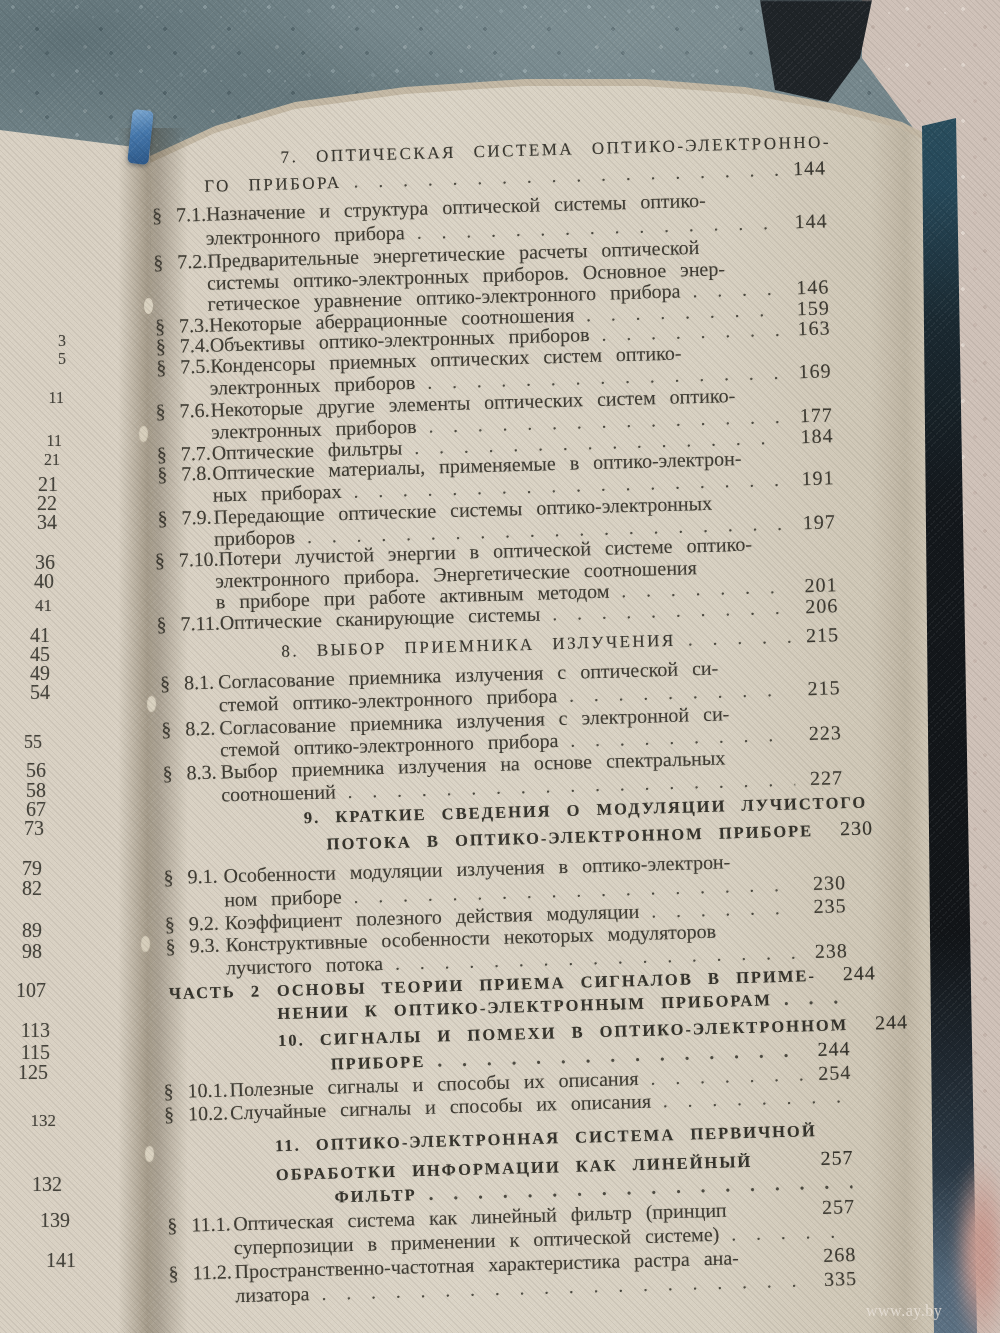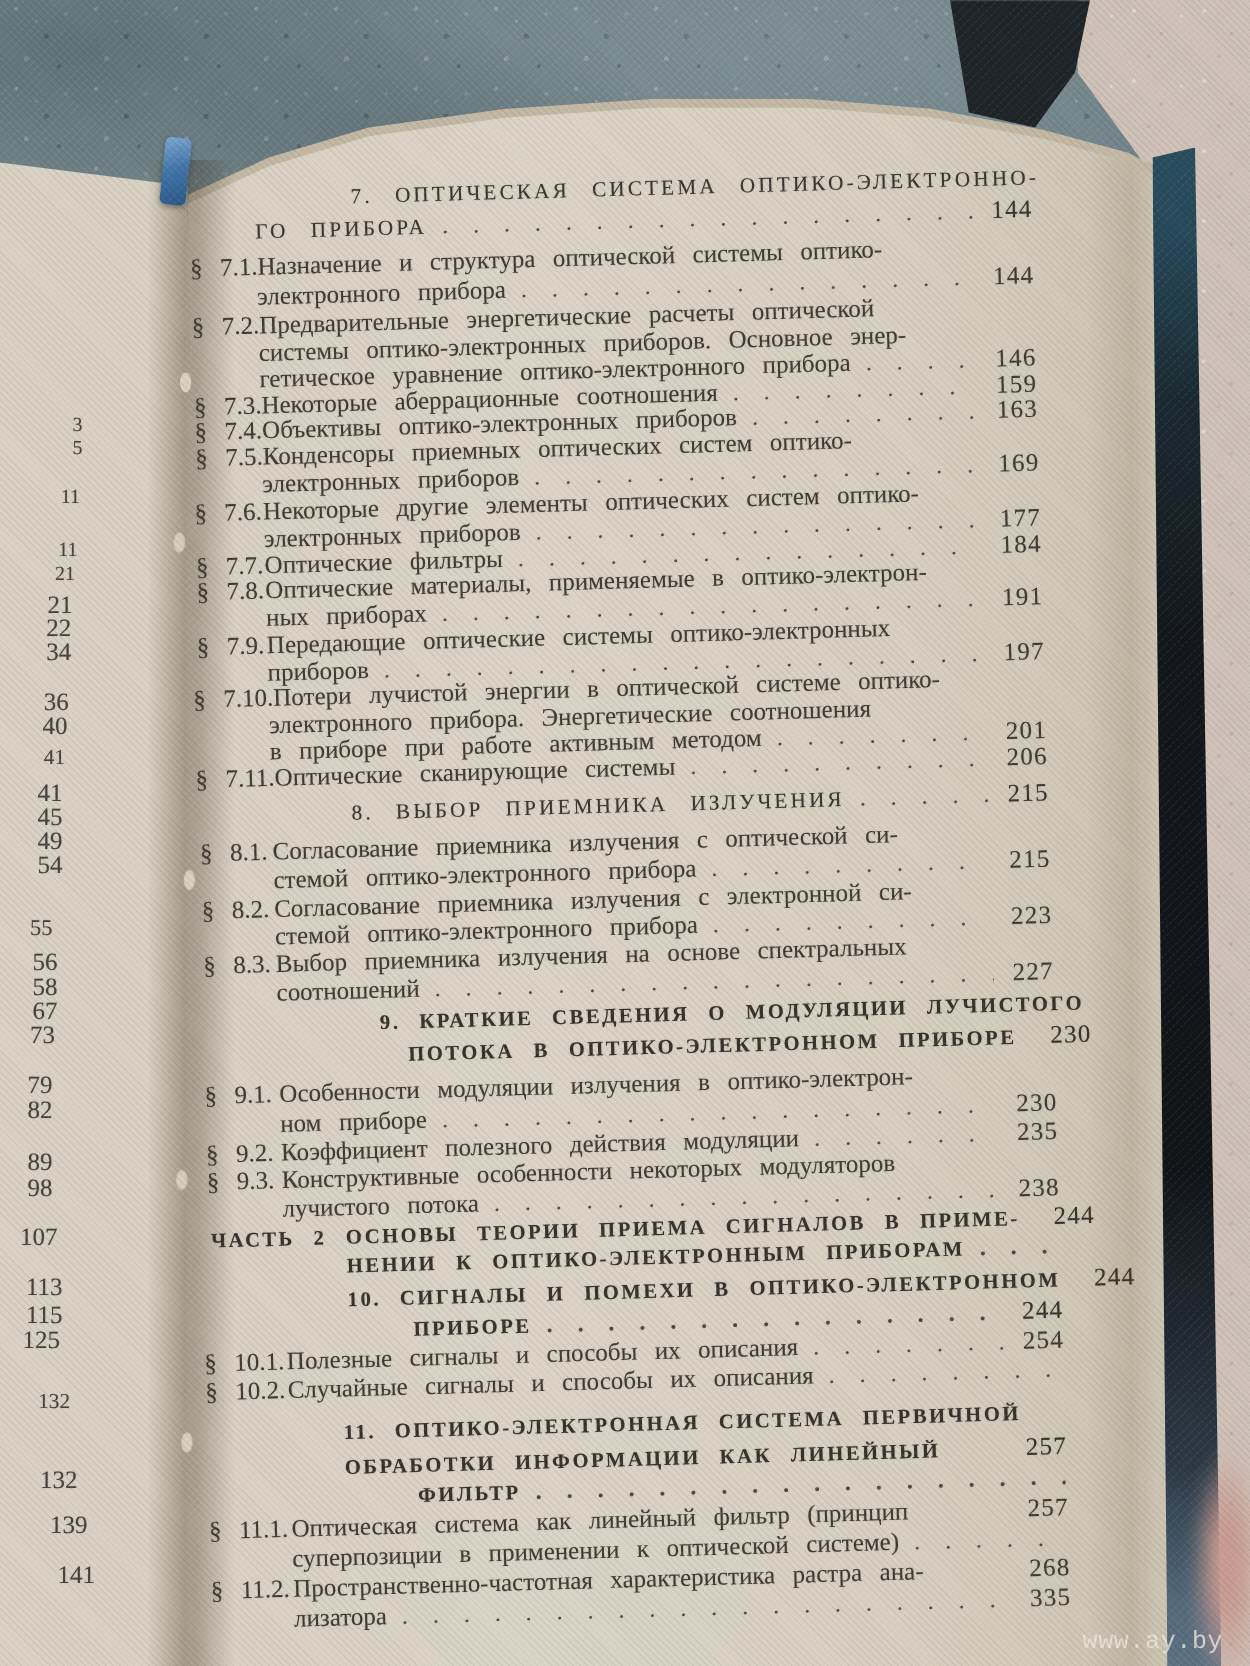--- a/index.html
+++ b/index.html
@@ -91,21 +91,21 @@
   .row.h{font-size:17px;letter-spacing:2.5px;word-spacing:11px;color:#393730;}
   .row.hb{font-size:16.5px;font-weight:700;letter-spacing:2px;word-spacing:9px;color:#35332c;}
 
   
   .lpncol{position:absolute;inset:0;color:#45433c;}
   .lpn{position:absolute;width:90px;text-align:right;font-family:"Liberation Serif",serif;
     text-shadow:0 0 1px rgba(62,56,44,.3);}
 
   
   .watermark{position:absolute;left:866px;top:1302px;
-    font-family:Liberation Mono, monospace;font-size:20px;
+    font-family:Liberation Serif, serif;font-size:16px;
     color:rgba(235,228,220,.82);letter-spacing:.5px;}
 
   
   .grain{position:absolute;inset:0;pointer-events:none;opacity:.05;
     background-image:repeating-linear-gradient(45deg,#000 0 1px,transparent 1px 4px),
                      repeating-linear-gradient(-45deg,#fff 0 1px,transparent 1px 5px);}
 </style>
 </head>
 <body>
 

